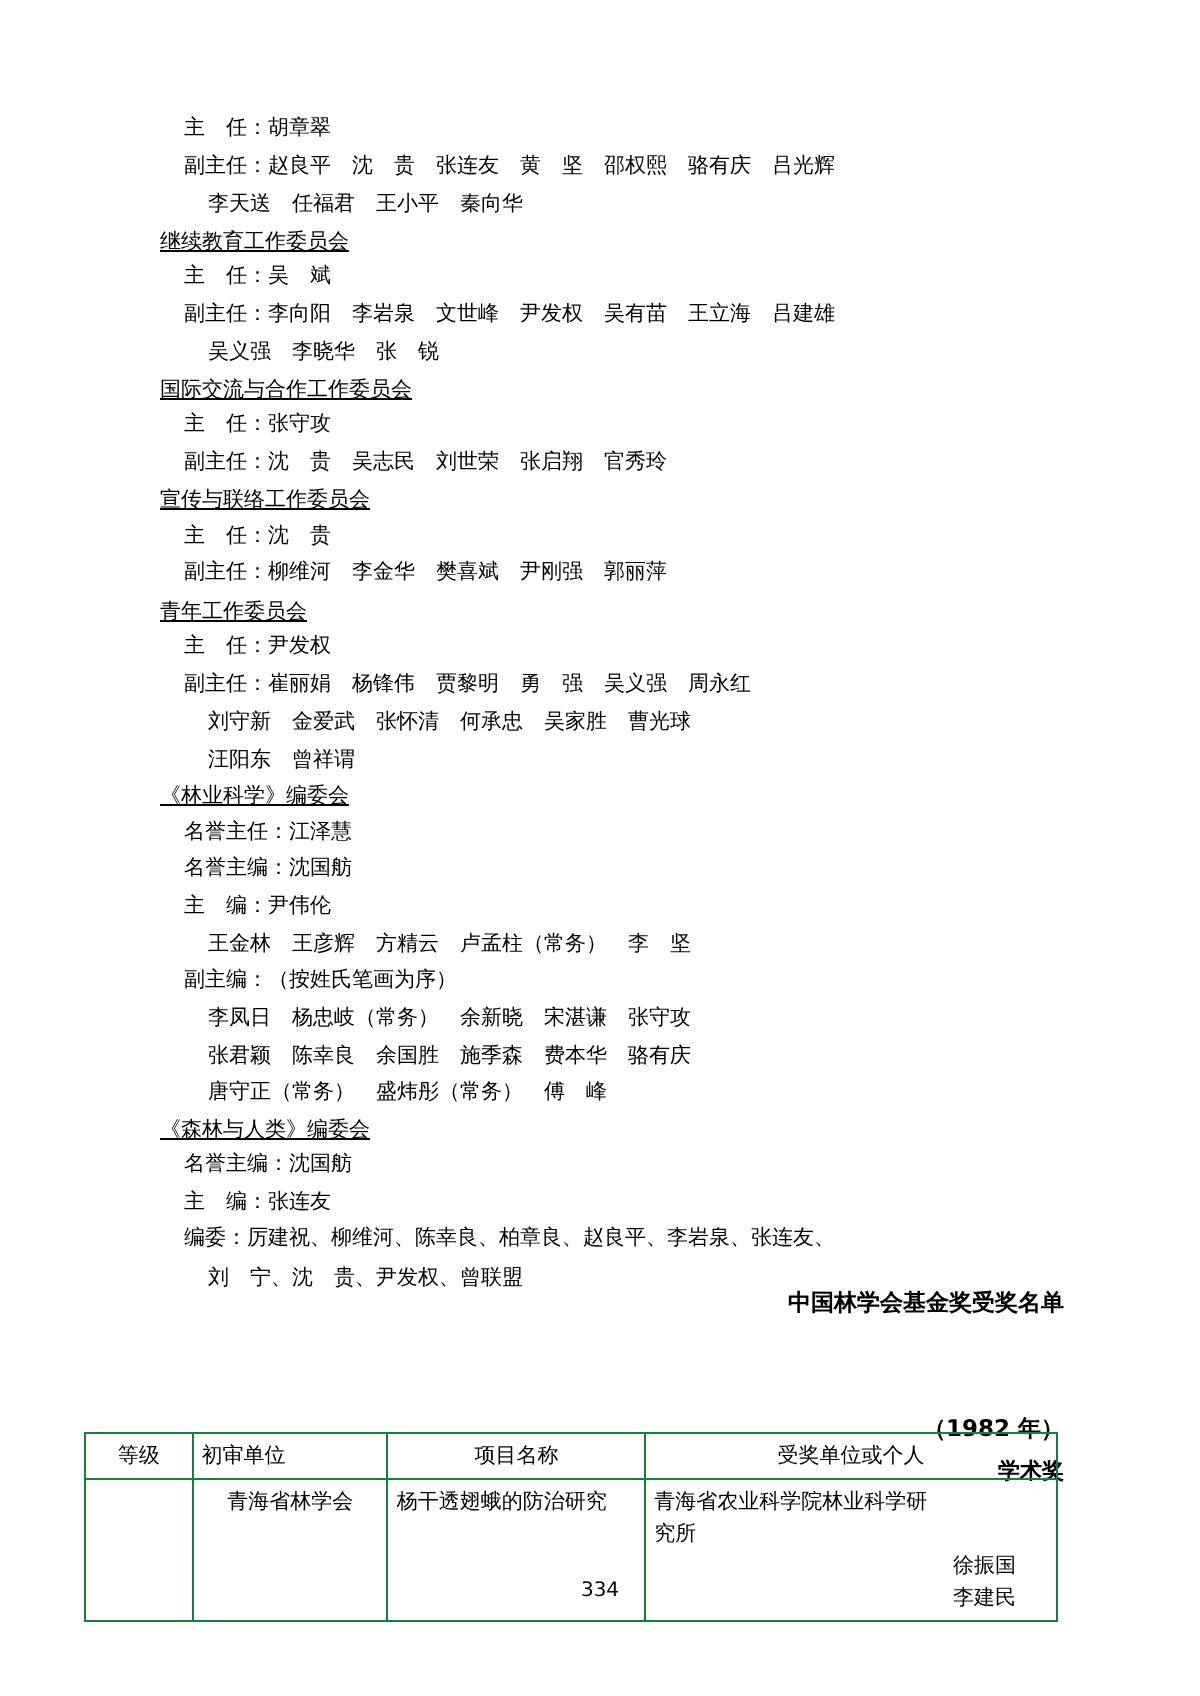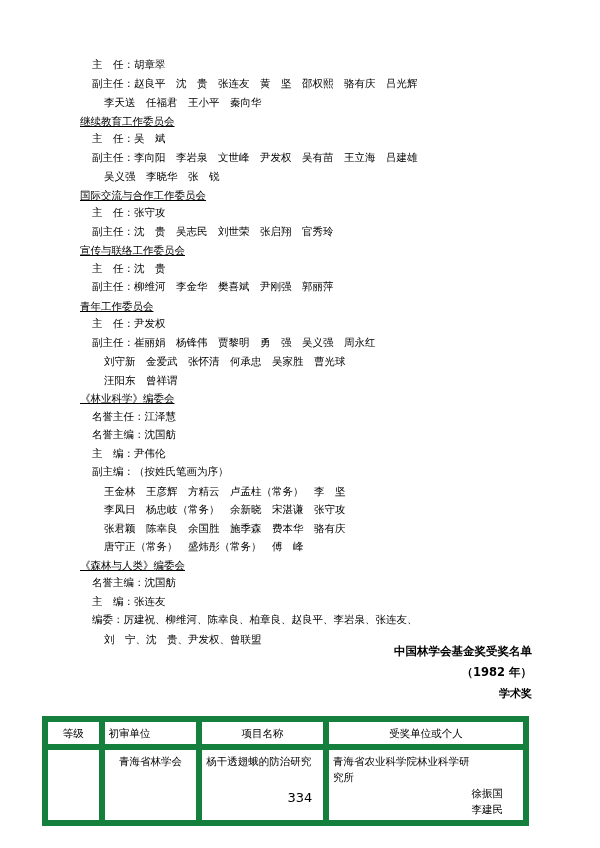--- a/index.html
+++ b/index.html
@@ -52,37 +52,38 @@
     font-size: 11.5px;
     line-height: 21px;
     font-weight: bold;
     white-space: pre;
   }
   .award-sub {
     font-size: 11.5px;
     line-height: 21px;
     font-weight: bold;
     white-space: pre;
+    margin-top: 42px;
   }
   .award-kind {
     font-size: 11px;
     line-height: 22px;
     font-weight: bold;
     white-space: pre;
   }
   table.award-table {
     position: absolute;
     left: -38px;
     top: 660px;
     width: 487px;
     border-collapse: collapse;
     font-size: 10.5px;
   }
   table.award-table td, table.award-table th {
-    border: 6px solid #15803d;
+    border: 1px solid #15803d;
     padding: 3px 4px;
     vertical-align: top;
     font-weight: normal;
     line-height: 16px;
   }
   .col-grade { width: 48px; text-align: center; }
   .col-review { width: 96px; text-align: left; }
   .col-project { width: 130px; text-align: center; }
   .col-unit { width: 213px; margin-top: 48px; }
   .cell-grade { text-align: center; }
@@ -90,21 +91,21 @@
   .cell-project { text-align: left; }
   .unit-line1 { text-align: left; }
   .unit-line2 { text-align: left; }
   .unit-right { text-align: right; padding-right: 16px; }
   .page-num {
     position: absolute;
     left: 0;
     right: 0;
     top: 790px;
     text-align: center;
-    font-size: 13px;
+    font-size: 10px;
   }
 </style>
 </head>
 <body>
 
 <div class="page">
 
   <div class="body-area">
     <div class="line ind-1">主　任：胡章翠</div>
     <div class="line ind-1">副主任：赵良平　沈　贵　张连友　黄　坚　邵权熙　骆有庆　吕光辉</div>
@@ -121,22 +122,22 @@
     <div class="line ind-1">副主任：柳维河　李金华　樊喜斌　尹刚强　郭丽萍</div>
     <div class="heading ind-0">青年工作委员会</div>
     <div class="line ind-1">主　任：尹发权</div>
     <div class="line ind-1">副主任：崔丽娟　杨锋伟　贾黎明　勇　强　吴义强　周永红</div>
     <div class="line ind-2">刘守新　金爱武　张怀清　何承忠　吴家胜　曹光球</div>
     <div class="line ind-2">汪阳东　曾祥谓</div>
     <div class="heading ind-0">《林业科学》编委会</div>
     <div class="line ind-1">名誉主任：江泽慧</div>
     <div class="line ind-1">名誉主编：沈国舫</div>
     <div class="line ind-1">主　编：尹伟伦</div>
+    <div class="line ind-2">王金林　王彦辉　方精云　卢孟柱（常务）　李　坚</div>
     <div class="line ind-1">副主编：（按姓氏笔画为序）</div>
-    <div class="line ind-2">王金林　王彦辉　方精云　卢孟柱（常务）　李　坚</div>
     <div class="line ind-2">李凤日　杨忠岐（常务）　余新晓　宋湛谦　张守攻</div>
     <div class="line ind-2">张君颖　陈幸良　余国胜　施季森　费本华　骆有庆</div>
     <div class="line ind-2">唐守正（常务）　盛炜彤（常务）　傅　峰</div>
     <div class="heading ind-0">《森林与人类》编委会</div>
     <div class="line ind-1">名誉主编：沈国舫</div>
     <div class="line ind-1">主　编：张连友</div>
     <div class="line ind-1">编委：厉建祝、柳维河、陈幸良、柏章良、赵良平、李岩泉、张连友、</div>
     <div class="line ind-2">刘　宁、沈　贵、尹发权、曾联盟</div>
 
     <div class="award-block">

